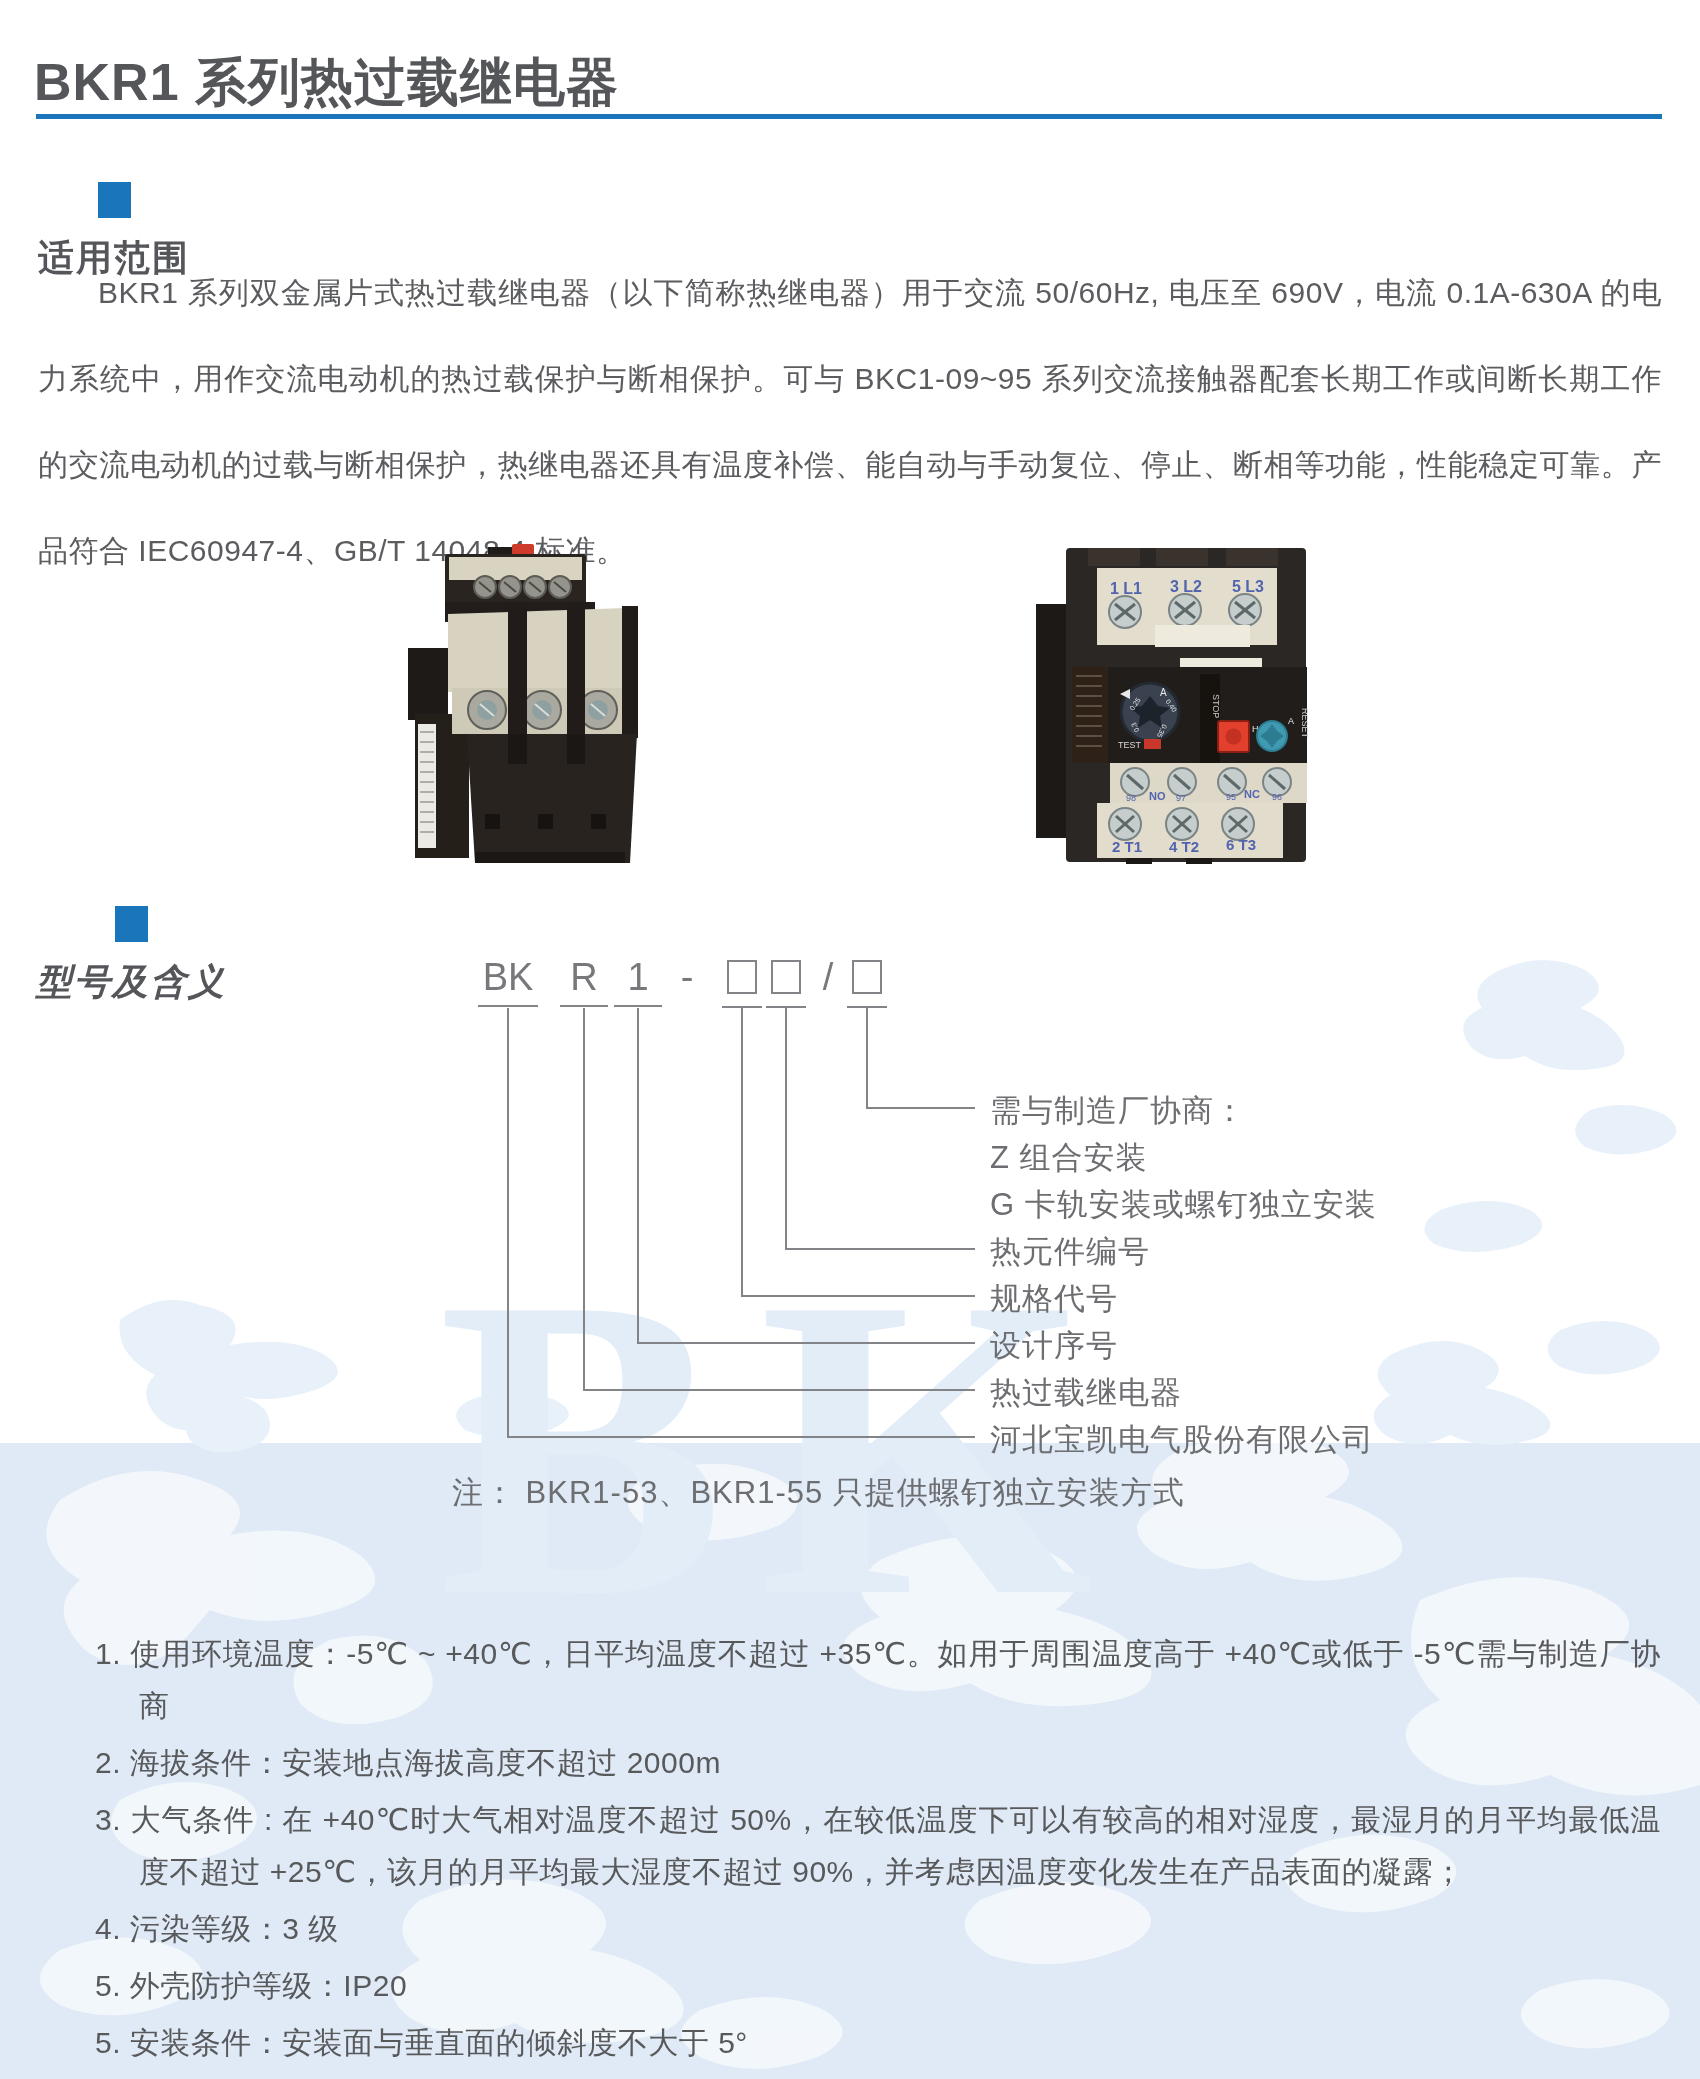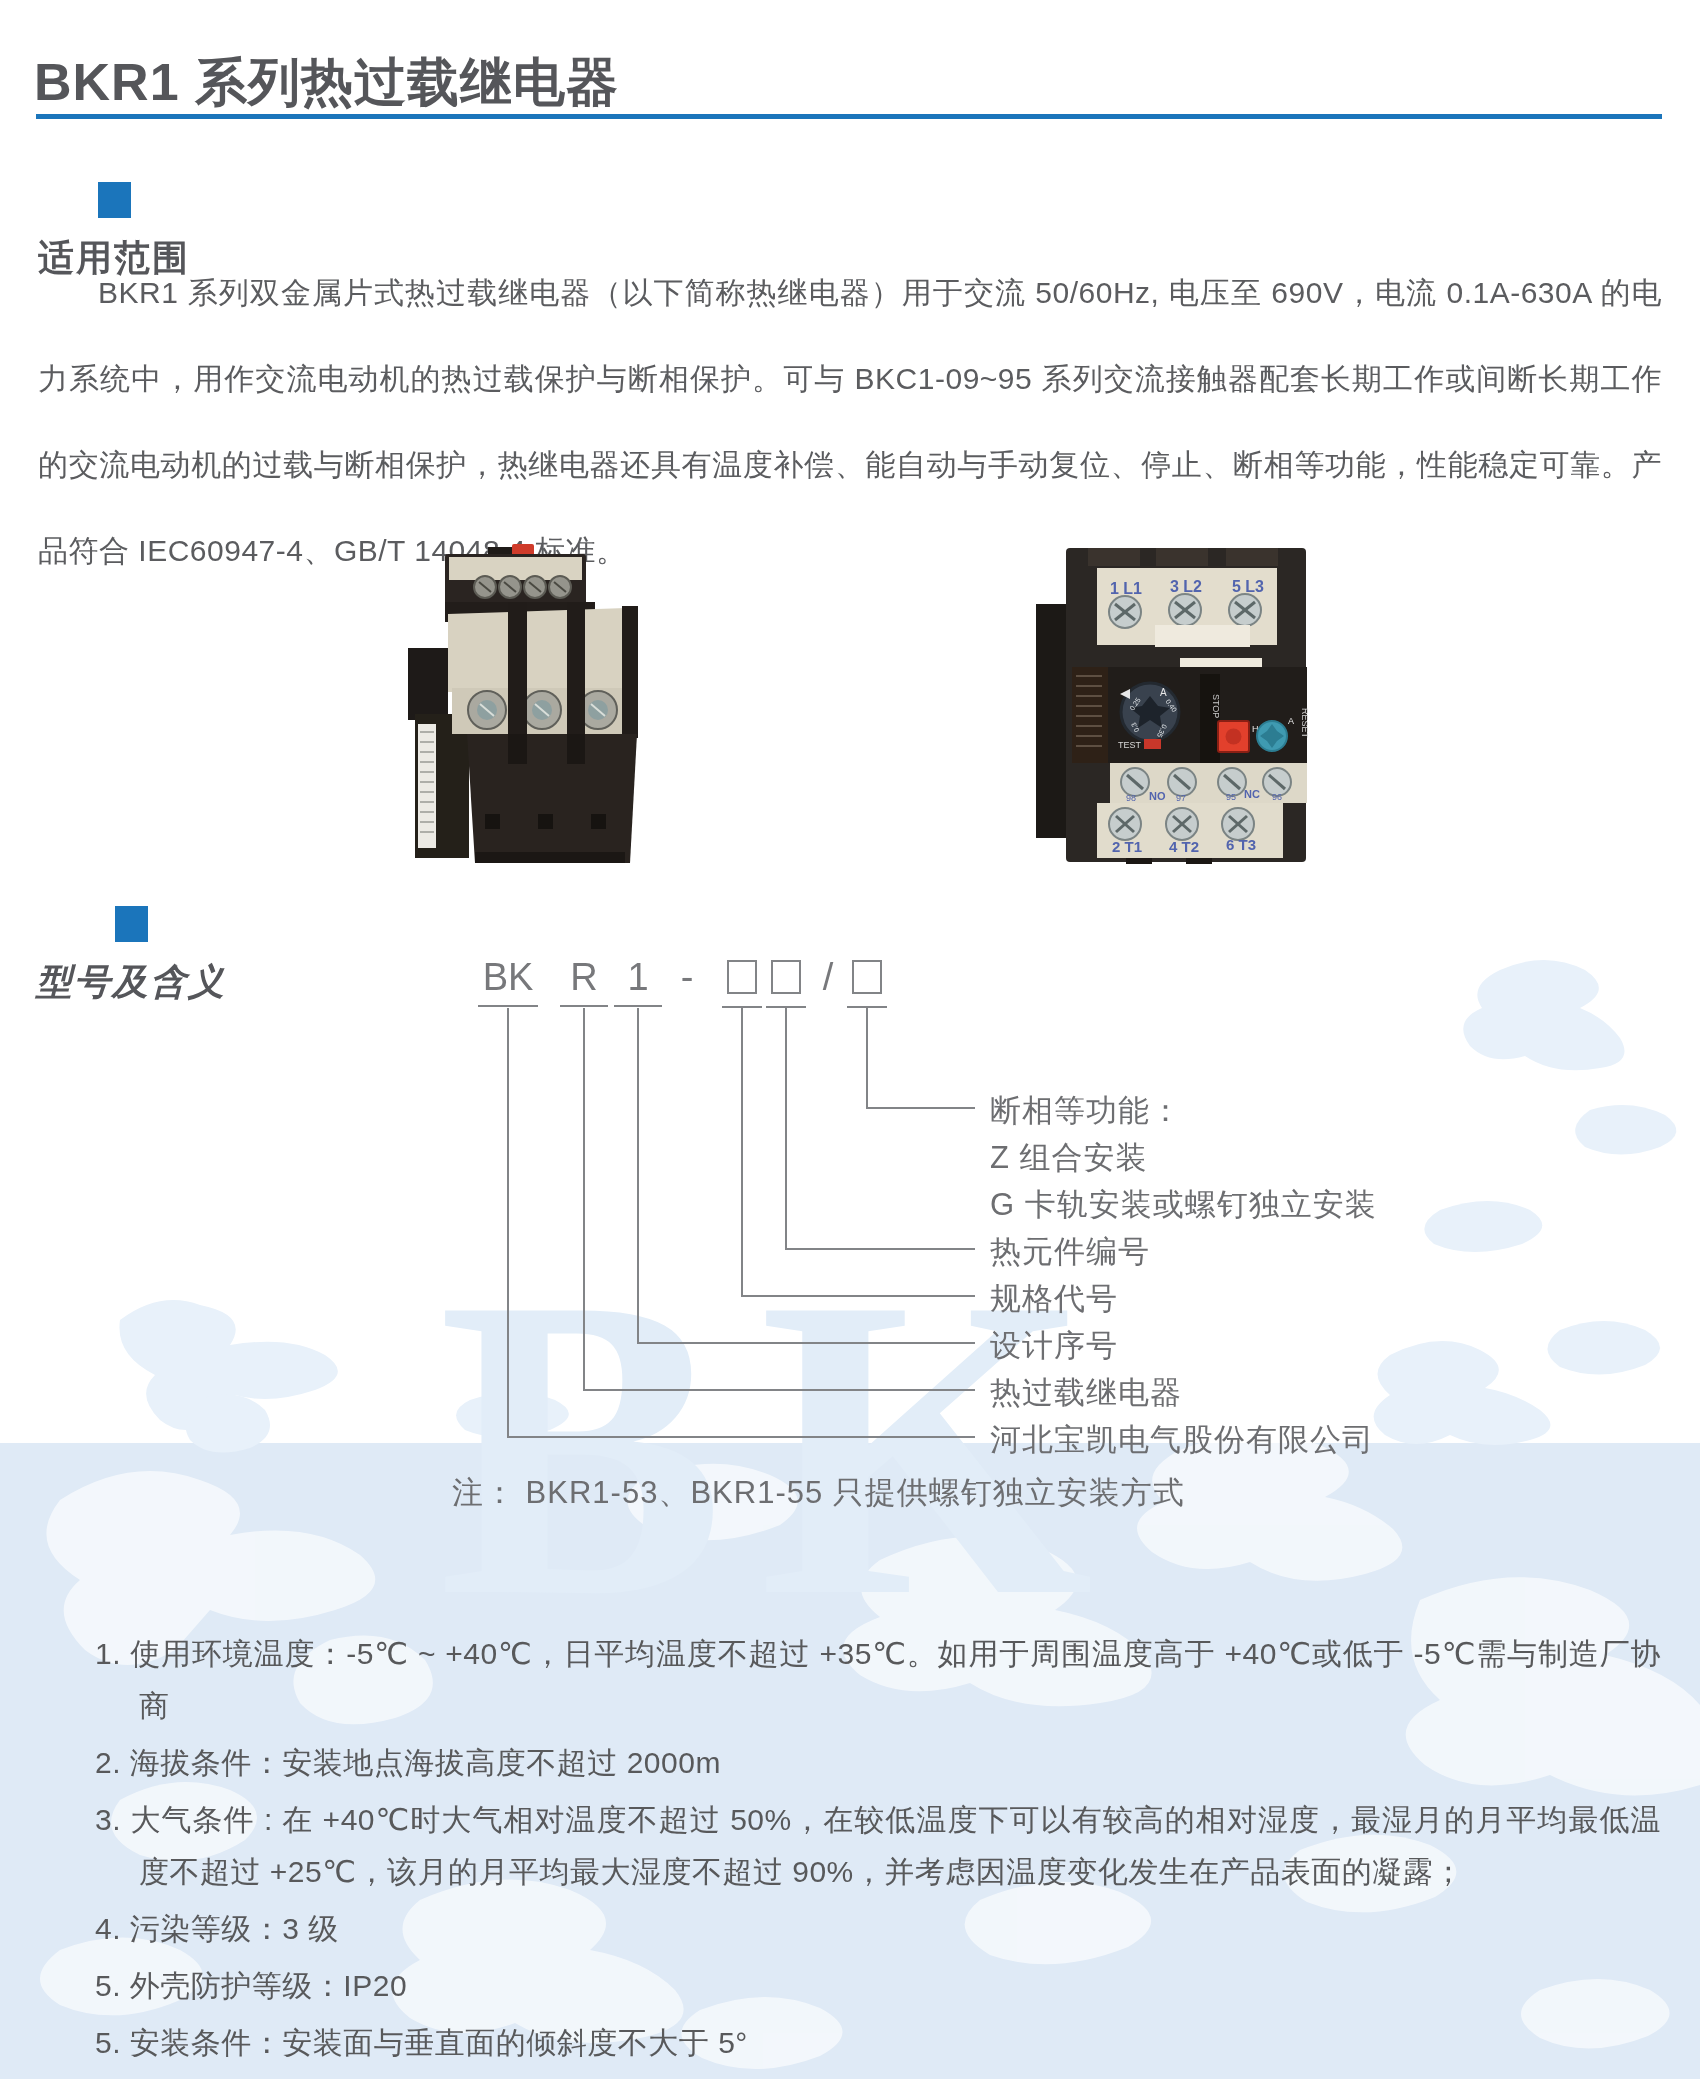--- a/index.html
+++ b/index.html
@@ -299,21 +299,21 @@
     <g fill="none" stroke="#828487" stroke-width="2">
       <path d="M508 1008 V1437 H975"></path>
       <path d="M584 1008 V1390 H975"></path>
       <path d="M638 1008 V1343 H975"></path>
       <path d="M742 1008 V1296 H975"></path>
       <path d="M786 1008 V1249 H975"></path>
       <path d="M867 1008 V1108 H975"></path>
     </g>
   </svg>
 
-  <div class="mlabel content" style="top:1090px;">断相等功能：</div>
+  <div class="mlabel content" style="top:1090px;">需与制造厂协商：</div>
   <div class="mlabel content" style="top:1137px;">Z  组合安装</div>
   <div class="mlabel content" style="top:1184px;text-align:right;">G 卡轨安装或螺钉独立安装</div>
   <div class="mlabel content" style="top:1231px;">热元件编号</div>
   <div class="mlabel content" style="top:1278px;">规格代号</div>
   <div class="mlabel content" style="top:1325px;">设计序号</div>
   <div class="mlabel content" style="top:1372px;">热过载继电器</div>
   <div class="mlabel content" style="top:1419px;">河北宝凯电气股份有限公司</div>
 
   <div id="model-note" class="abs content">注： BKR1-53、BKR1-55 只提供螺钉独立安装方式</div>
 

